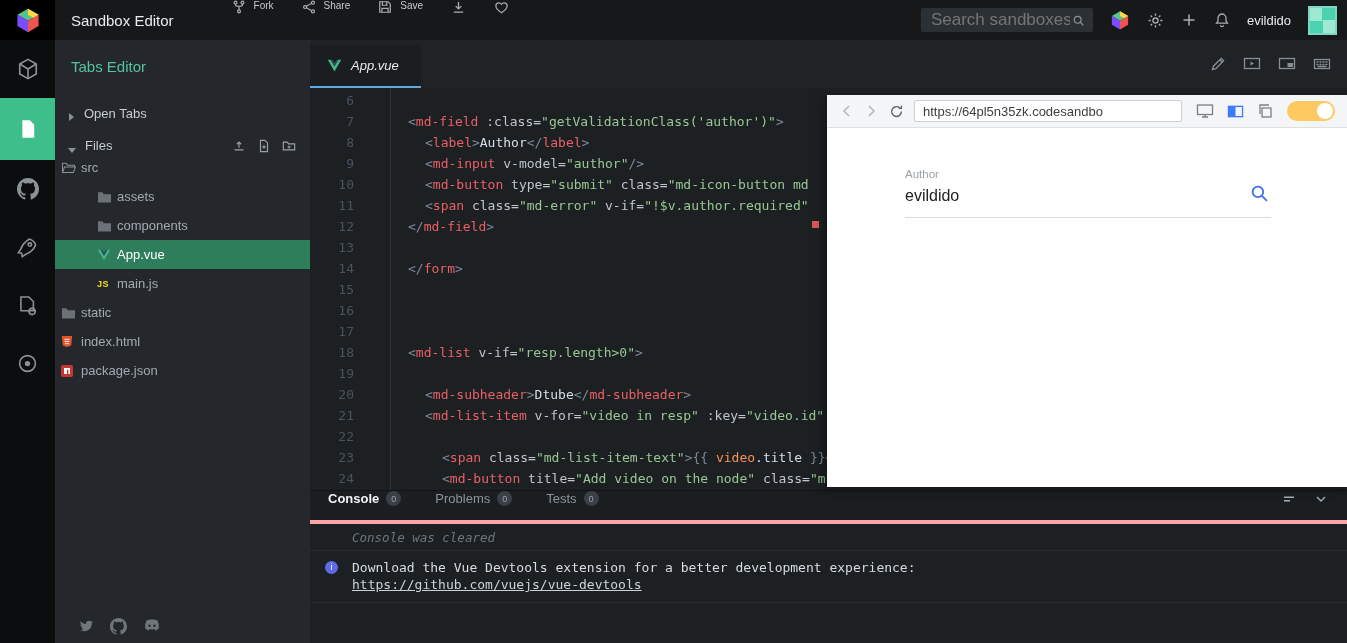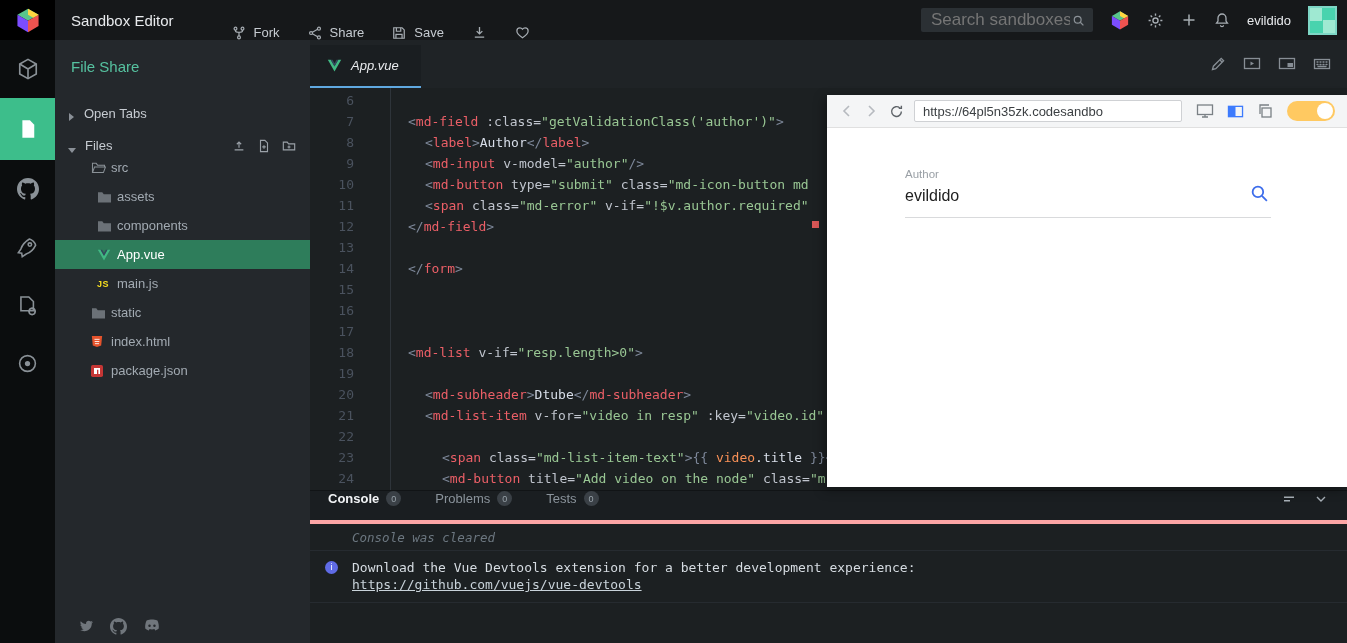--- a/index.html
+++ b/index.html
@@ -11,21 +11,21 @@
     --gutter-gray:#4A525E;
   }
   *{box-sizing:border-box}
   body{margin:0;background:#0e1012;font-family:"Liberation Sans",sans-serif;-webkit-font-smoothing:antialiased}
   .app{position:relative;width:1347px;height:643px;background:#1C2022;overflow:hidden}
 
   
   .topbar{position:absolute;left:0;top:0;width:1347px;height:40px;background:#16181A;display:flex;align-items:center;z-index:10}
   .logo-cell{width:55px;height:40px;background:#000;display:flex;align-items:center;justify-content:center;flex:none}
   .app-title{color:#E8EAED;font-size:15px;margin:0 44px 0 16px;white-space:nowrap}
-  .tb-btn{display:flex;align-items:flex-end;gap:8px;background:none;border:none;color:#C6CBD1;font-size:13px;cursor:pointer;padding:0 14px;height:40px;font-family:inherit}
+  .tb-btn{display:flex;align-items:flex-start;gap:8px;background:none;border:none;color:#C6CBD1;font-size:10px;cursor:pointer;padding:0 14px;height:40px;font-family:inherit}
   .tb-btn svg{stroke:#A7ADB3}
   .tb-right{margin-left:auto;display:flex;align-items:center;gap:17px;padding-right:10px}
   .searchbox{display:flex;align-items:center;background:#2B3034;border-radius:2px;height:24px;padding:0 8px;width:172px}
   .searchbox input{flex:1;background:transparent;border:none;outline:none;color:#CFD4D9;font-size:17px;font-family:inherit;min-width:0}
   .tb-icon{display:inline-flex;align-items:center;justify-content:center;cursor:pointer}
   .username{color:#E8EAED;font-size:13px}
   .avatar{width:29px;height:29px;border:2px solid #7ED6C5;background:conic-gradient(#49d3ae 25%,#9fe9d2 0 50%,#49d3ae 0 75%,#9fe9d2 0);background-color:#49d3ae;flex:none}
 
   
   .rail{position:absolute;left:0;top:40px;width:55px;height:603px;background:#0B0D0E;display:flex;flex-direction:column;z-index:6}
@@ -33,21 +33,21 @@
   .rail-cell.active{background:var(--accent-green);height:62px}
 
   
   .sidebar{position:absolute;left:55px;top:40px;width:255px;height:603px;background:#24282C;z-index:5}
   .sb-header{color:var(--title-green);font-size:15px;padding:18px 16px 14px}
   .sb-row{display:flex;align-items:flex-end;height:32px;padding:0 14px;color:#C6CBD1;font-size:13px;cursor:pointer}
   .tri-right{width:0;height:0;border-left:5px solid #8A9097;border-top:4px solid transparent;border-bottom:4px solid transparent;margin-right:10px}
   .tri-down{width:0;height:0;border-top:5px solid #8A9097;border-left:4px solid transparent;border-right:4px solid transparent;margin-right:9px;margin-left:-1px}
   .sb-actions{margin-left:auto;display:flex;gap:11px;color:#9AA1A8}
   .tree-row{display:flex;align-items:center;height:29px;color:#A2AAB2;font-size:13px;cursor:pointer}
-  .tree-row.depth0{padding-left:36px}
+  .tree-row.depth0{padding-left:6px}
   .tree-row.depth1{padding-left:42px}
   .tree-row.selected{background:var(--selected-green);color:#fff}
   .tree-icon{width:20px;display:inline-flex;align-items:flex-start;flex:none}
   .js-badge{color:#F7DF1E;font-weight:bold;font-size:9px;letter-spacing:.5px}
   .sb-social{position:absolute;left:22px;bottom:8px;display:flex;gap:16px;color:#70767C}
 
   
   .main{position:absolute;left:310px;top:40px;width:1037px;height:603px}
   .tabstrip{position:absolute;left:0;top:0;right:0;height:48px;background:#1F2326;display:flex;align-items:flex-end}
   .tab{height:43px;display:flex;align-items:center;gap:9px;padding:0 22px 0 17px;background:#1A1E21;border-bottom:2px solid #5FA8E0;cursor:pointer}
@@ -220,21 +220,21 @@
     </div>
     <div class="rail-cell">
       <svg width="21" height="21" viewBox="0 0 16 16" fill="none">
           <circle cx="8" cy="8" r="6" stroke="#8A9197" stroke-width="1.2"></circle>
           <circle cx="8" cy="8" r="2" fill="#8A9197"></circle>
         </svg>
     </div>
   </nav>
 
   <aside class="sidebar">
-    <div class="sb-header">File Share</div>
+    <div class="sb-header">Tabs Editor</div>
 
     <div class="sb-row">
       <span class="tri-right"></span>
       <span>Open Tabs</span>
     </div>
 
     <div class="sb-row">
       <span class="tri-down"></span>
       <span>Files</span>
       <span class="sb-actions">

